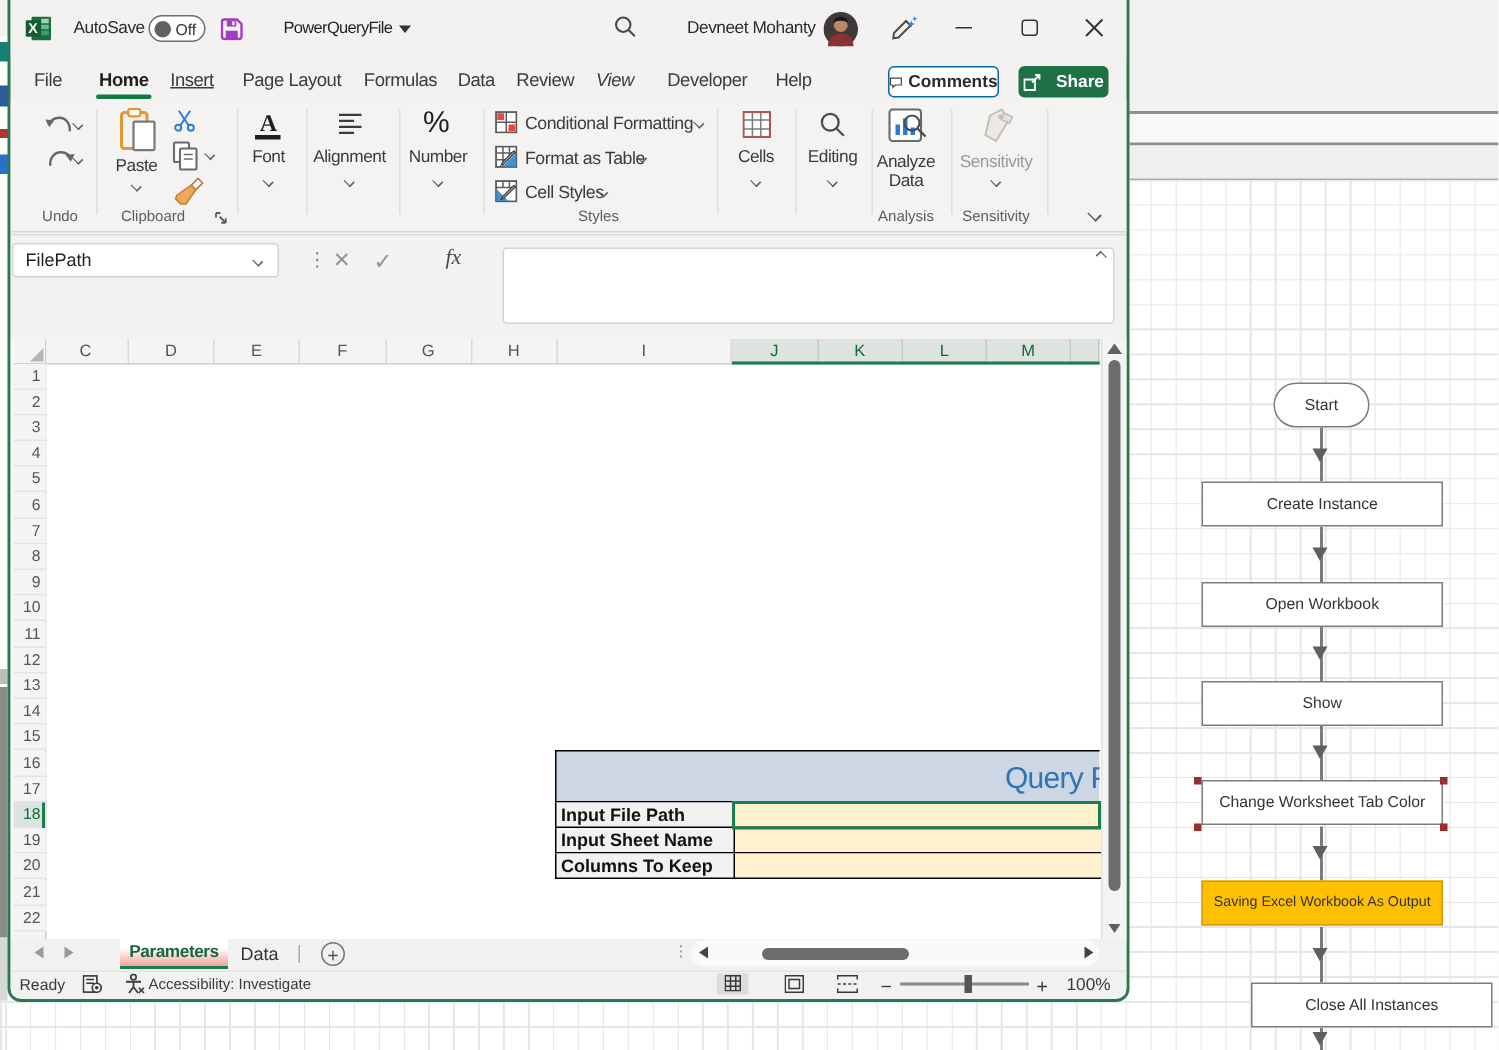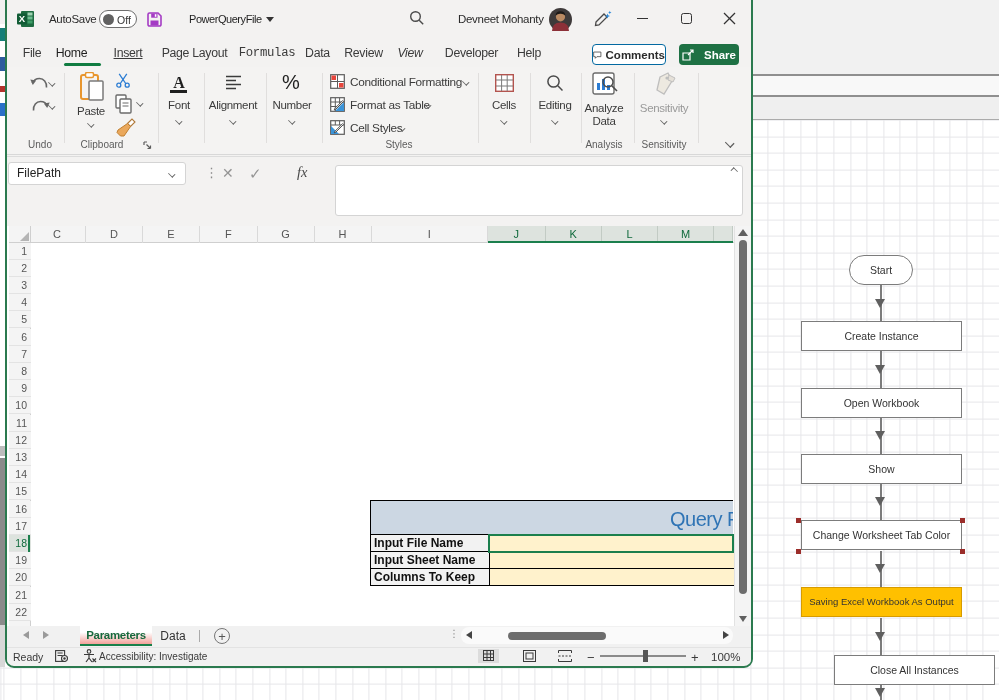--- a/index.html
+++ b/index.html
@@ -133,24 +133,24 @@
         </div>
 <div class="abs" style="left:630px;top:18px;width:11px;height:1.4px;background:#333"></div>
 <div class="abs" style="left:674px;top:13px;width:11px;height:11px;border:1.3px solid #333;border-radius:2.5px"></div>
 <div class="abs" style="left:716px;top:12px">
           <svg width="13" height="13" viewBox="0 0 13 13">
 <line x1="1" y1="1" x2="12" y2="12" stroke="#333" stroke-width="1.3"></line>
 <line x1="12" y1="1" x2="1" y2="12" stroke="#333" stroke-width="1.3"></line>
           </svg>
         </div>
 <div class="menu" style="left:16px;width:18px;justify-content:center;">File</div>
-<div class="menu" style="left:44px;width:41px;justify-content:center;font-weight:normal;color:#1f1f1f;">Home</div>
+<div class="menu" style="left:55px;width:41px;justify-content:center;font-weight:bold;color:#1f1f1f;">Home</div>
 <div class="menu" style="left:107px;width:28px;justify-content:center;text-decoration:underline;">Insert</div>
 <div class="menu" style="left:155px;width:65px;justify-content:center;">Page Layout</div>
-<div class="menu" style="left:236px;width:48px;justify-content:center;font-family:Liberation Mono, monospace;">Formulas</div>
+<div class="menu" style="left:236px;width:48px;justify-content:center;">Formulas</div>
 <div class="menu" style="left:298px;width:25px;justify-content:center;">Data</div>
 <div class="menu" style="left:338px;width:37px;justify-content:center;">Review</div>
 <div class="menu" style="left:388px;width:30px;justify-content:center;font-style:italic;">View</div>
 <div class="menu" style="left:434px;width:61px;justify-content:center;">Developer</div>
 <div class="menu" style="left:508px;width:28px;justify-content:center;">Help</div>
 <div class="abs" style="left:57px;top:62.5px;width:37px;height:3px;background:#107c41;border-radius:2px"></div>
 <div class="abs" style="left:585px;top:44px;width:74px;height:21px;background:#fff;border:1px solid #0369a1;border-radius:4px;display:flex;align-items:center;justify-content:center;gap:4px">
 <svg width="13" height="12" viewBox="0 0 13 12">
             <path d="M1 1.5 H12 V8.5 H6 L3.5 11 V8.5 H1 Z" fill="none" stroke="#444" stroke-width="1.2"></path>
           </svg>
@@ -370,21 +370,21 @@
 <div class="rh" style="top:292.4px;background:#dde3de;color:#0f6a3c;">18</div>
 <div style="position:absolute;left:19px;top:292.4px;width:2px;height:17.2px;background:#1b7f4d"></div>
 <div class="rh" style="top:309.59999999999997px">19</div>
 <div class="rh" style="top:326.8px">20</div>
 <div class="rh" style="top:344.0px">21</div>
 <div class="rh" style="top:361.2px">22</div>
 </div>
 <div class="abs" style="left:363px;top:274.4px;width:363px;height:34.6px;background:#ccd7e3;border:1.4px solid #000;border-right:none;overflow:hidden">
 <div class="abs" style="left:299px;top:7px;font-size:20px;letter-spacing:-0.5px;color:#2f74b5;white-space:nowrap">Query Parameters</div>
           </div>
-<div class="tl" style="top:308.9px;height:17.2px;">Input File Name</div>
+<div class="tl" style="top:308.9px;height:17.2px;">Input File Path</div>
 <div class="tv" style="top:308.9px;height:17.2px;"></div>
 <div class="tl" style="top:326.09999999999997px;height:17.2px;">Input Sheet Name</div>
 <div class="tv" style="top:326.09999999999997px;height:17.2px;"></div>
 <div class="tl" style="top:343.29999999999995px;height:17.2px;border-bottom:1.6px solid #000;">Columns To Keep</div>
 <div class="tv" style="top:343.29999999999995px;height:17.2px;border-bottom:1.6px solid #000;"></div>
 <div class="abs" style="left:481px;top:307.9px;width:246px;height:19.2px;border:2px solid #1b7f4d"></div>
 <div id="vtrack"></div>
 <div class="abs" style="left:731px;top:3px;width:0;height:0;border-left:5px solid transparent;border-right:5px solid transparent;border-bottom:7px solid #606060"></div>
 <div class="abs" style="left:731.5px;top:14px;width:8px;height:354px;background:#6d6d6d;border-radius:4px"></div>
 <div class="abs" style="left:732px;top:390px;width:0;height:0;border-left:4.5px solid transparent;border-right:4.5px solid transparent;border-top:6.5px solid #606060"></div>

